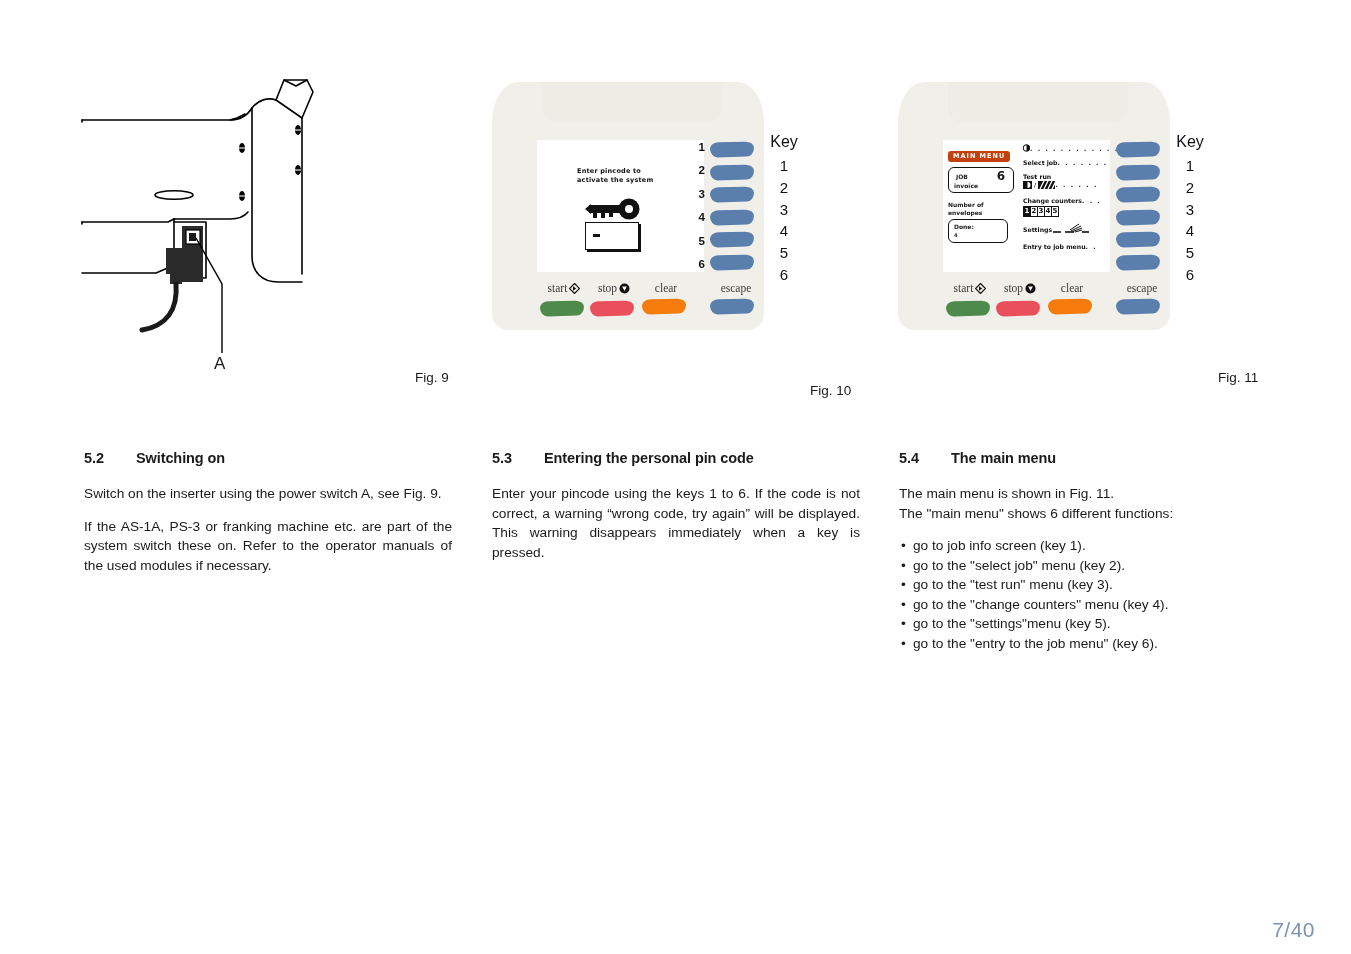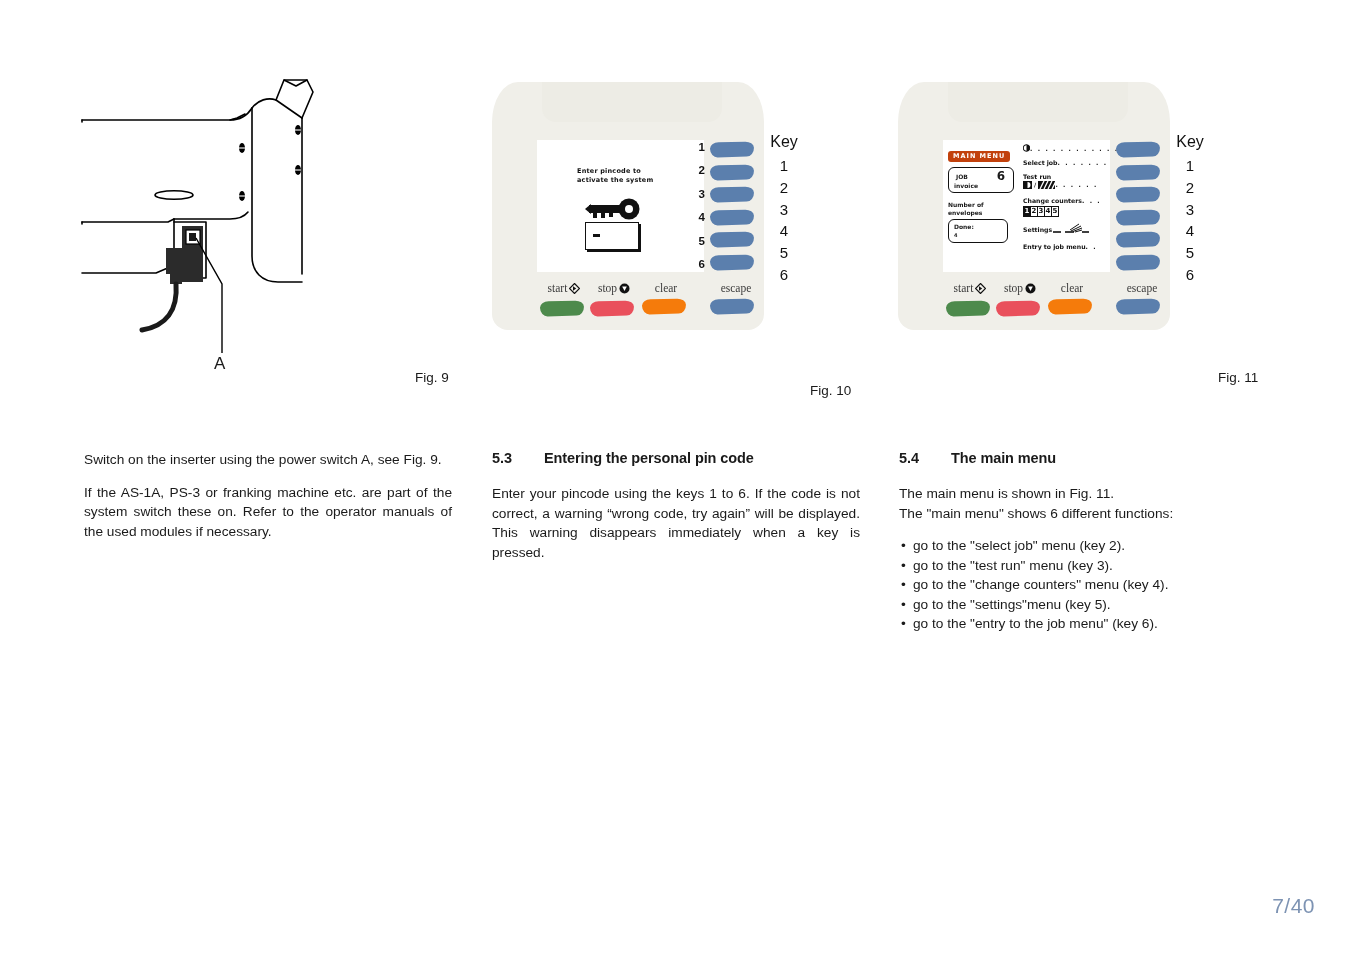--- a/index.html
+++ b/index.html
@@ -333,21 +333,21 @@
   ul.bullets li:before {
     content: "\2022";
     position: absolute;
     left: 2px; top: 0;
   }
 
   
   .pagenum {
     position: absolute;
     right: 36px;
-    bottom: 36px;
+    bottom: 12px;
     font-size: 21px;
     color: #7d93b3;
     letter-spacing: 0.5px;
   }
 </style>
 </head>
 <body>
 
 <div class="figures">
 
@@ -627,38 +627,42 @@
       </div>
     </div>
   </div>
 
   <div class="figcap cap9">Fig. 9</div>
   <div class="figcap cap10">Fig. 10</div>
   <div class="figcap cap11">Fig. 11</div>
 </div>
 
 <div class="col col1">
+  <div class="sec-head">
+    <span class="num">5.2</span><span>Switching on</span>
+  </div>
   <p class="noj">Switch on the inserter using the power switch A, see Fig. 9.</p>
   <p class="ital">If the AS-1A, PS-3 or franking machine etc. are part of the system switch these on. Refer to the operator manuals of the used modules if necessary.</p>
 </div>
 
 <div class="col col2">
   <div class="sec-head">
     <span class="num">5.3</span><span>Entering the personal pin code</span>
   </div>
   <p>Enter your pincode using the keys 1 to 6. If the code is not correct, a warning “wrong code, try again” will be displayed. This warning disappears immediately when a key is pressed.</p>
 </div>
 
 <div class="col col3">
   <div class="sec-head">
     <span class="num">5.4</span><span>The main menu</span>
   </div>
   <p class="noj" style="margin-bottom:0">The main menu is shown in Fig. 11.</p>
   <p class="noj">The "main menu" shows 6 different functions:</p>
   <ul class="bullets">
+    <li>go to job info screen (key 1).</li>
     <li>go to the "select job" menu (key 2).</li>
     <li>go to the "test run" menu (key 3).</li>
     <li>go to the "change counters" menu (key 4).</li>
     <li>go to the "settings"menu (key 5).</li>
     <li>go to the "entry to the job menu" (key 6).</li>
   </ul>
 </div>
 
 <div class="pagenum">7/40</div>
 

